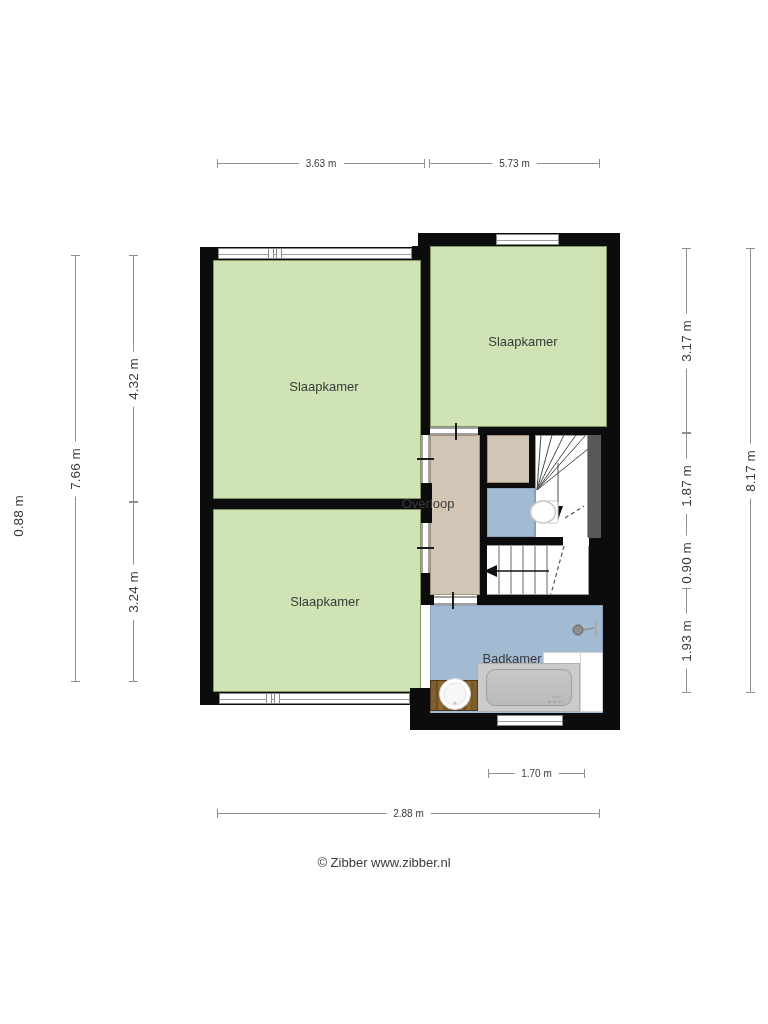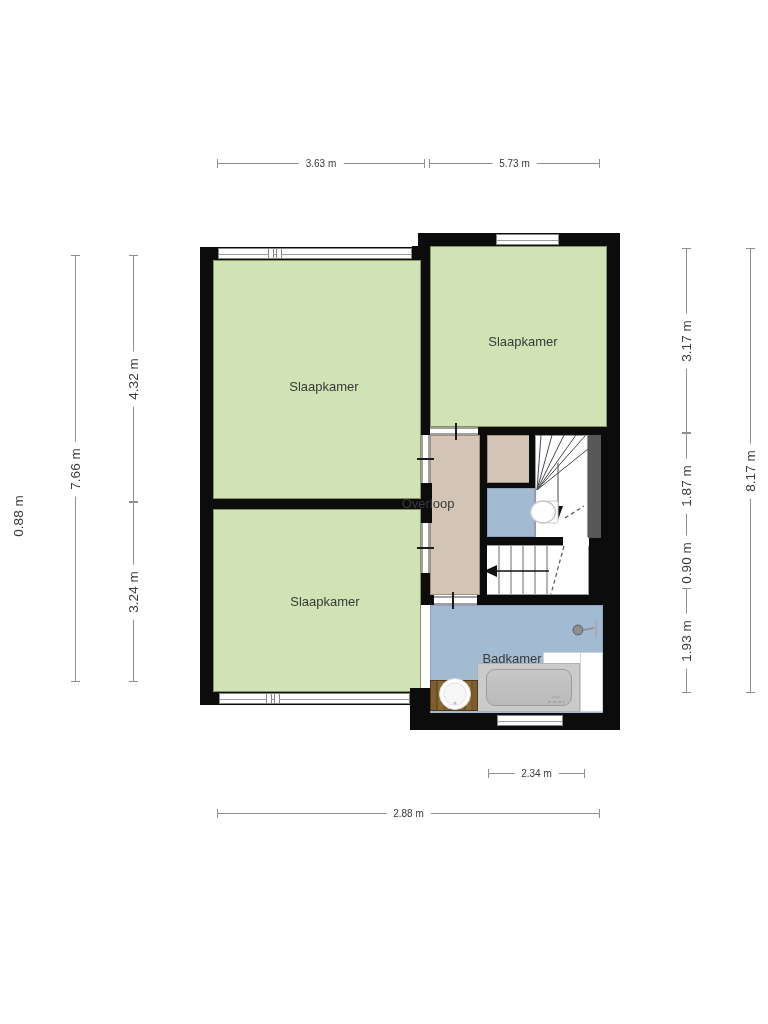--- a/index.html
+++ b/index.html
@@ -162,21 +162,21 @@
   <div class="hdim" style="left:429px;top:163px;width:171px;">
     <span class="line"></span>
       <span class="t l"></span>
       <span class="t r"></span>
     <span class="lab">5.73 m</span>
   </div>
   <div class="hdim" style="left:488px;top:773px;width:97px;">
     <span class="line"></span>
       <span class="t l"></span>
       <span class="t r"></span>
-    <span class="lab">2.34 m</span>
+    <span class="lab">1.70 m</span>
   </div>
   <div class="hdim" style="left:217px;top:813px;width:383px;">
     <span class="line"></span>
       <span class="t l"></span>
       <span class="t r"></span>
     <span class="lab">2.88 m</span>
   </div>
 
   <div class="vdim" style="left:133px;top:255px;height:247px;">
     <span class="line"></span>
@@ -226,14 +226,15 @@
       <span class="t b"></span>
     <span class="lab">1.93 m</span>
   </div>
   <div class="vdim" style="left:750px;top:248px;height:445px;">
     <span class="line"></span>
       <span class="t a"></span>
       <span class="t b"></span>
     <span class="lab">8.17 m</span>
   </div>
 
+  <div class="footer" style="top:855px;">© Zibber www.zibber.nl</div>
 
 </div>
 
 </body></html>

